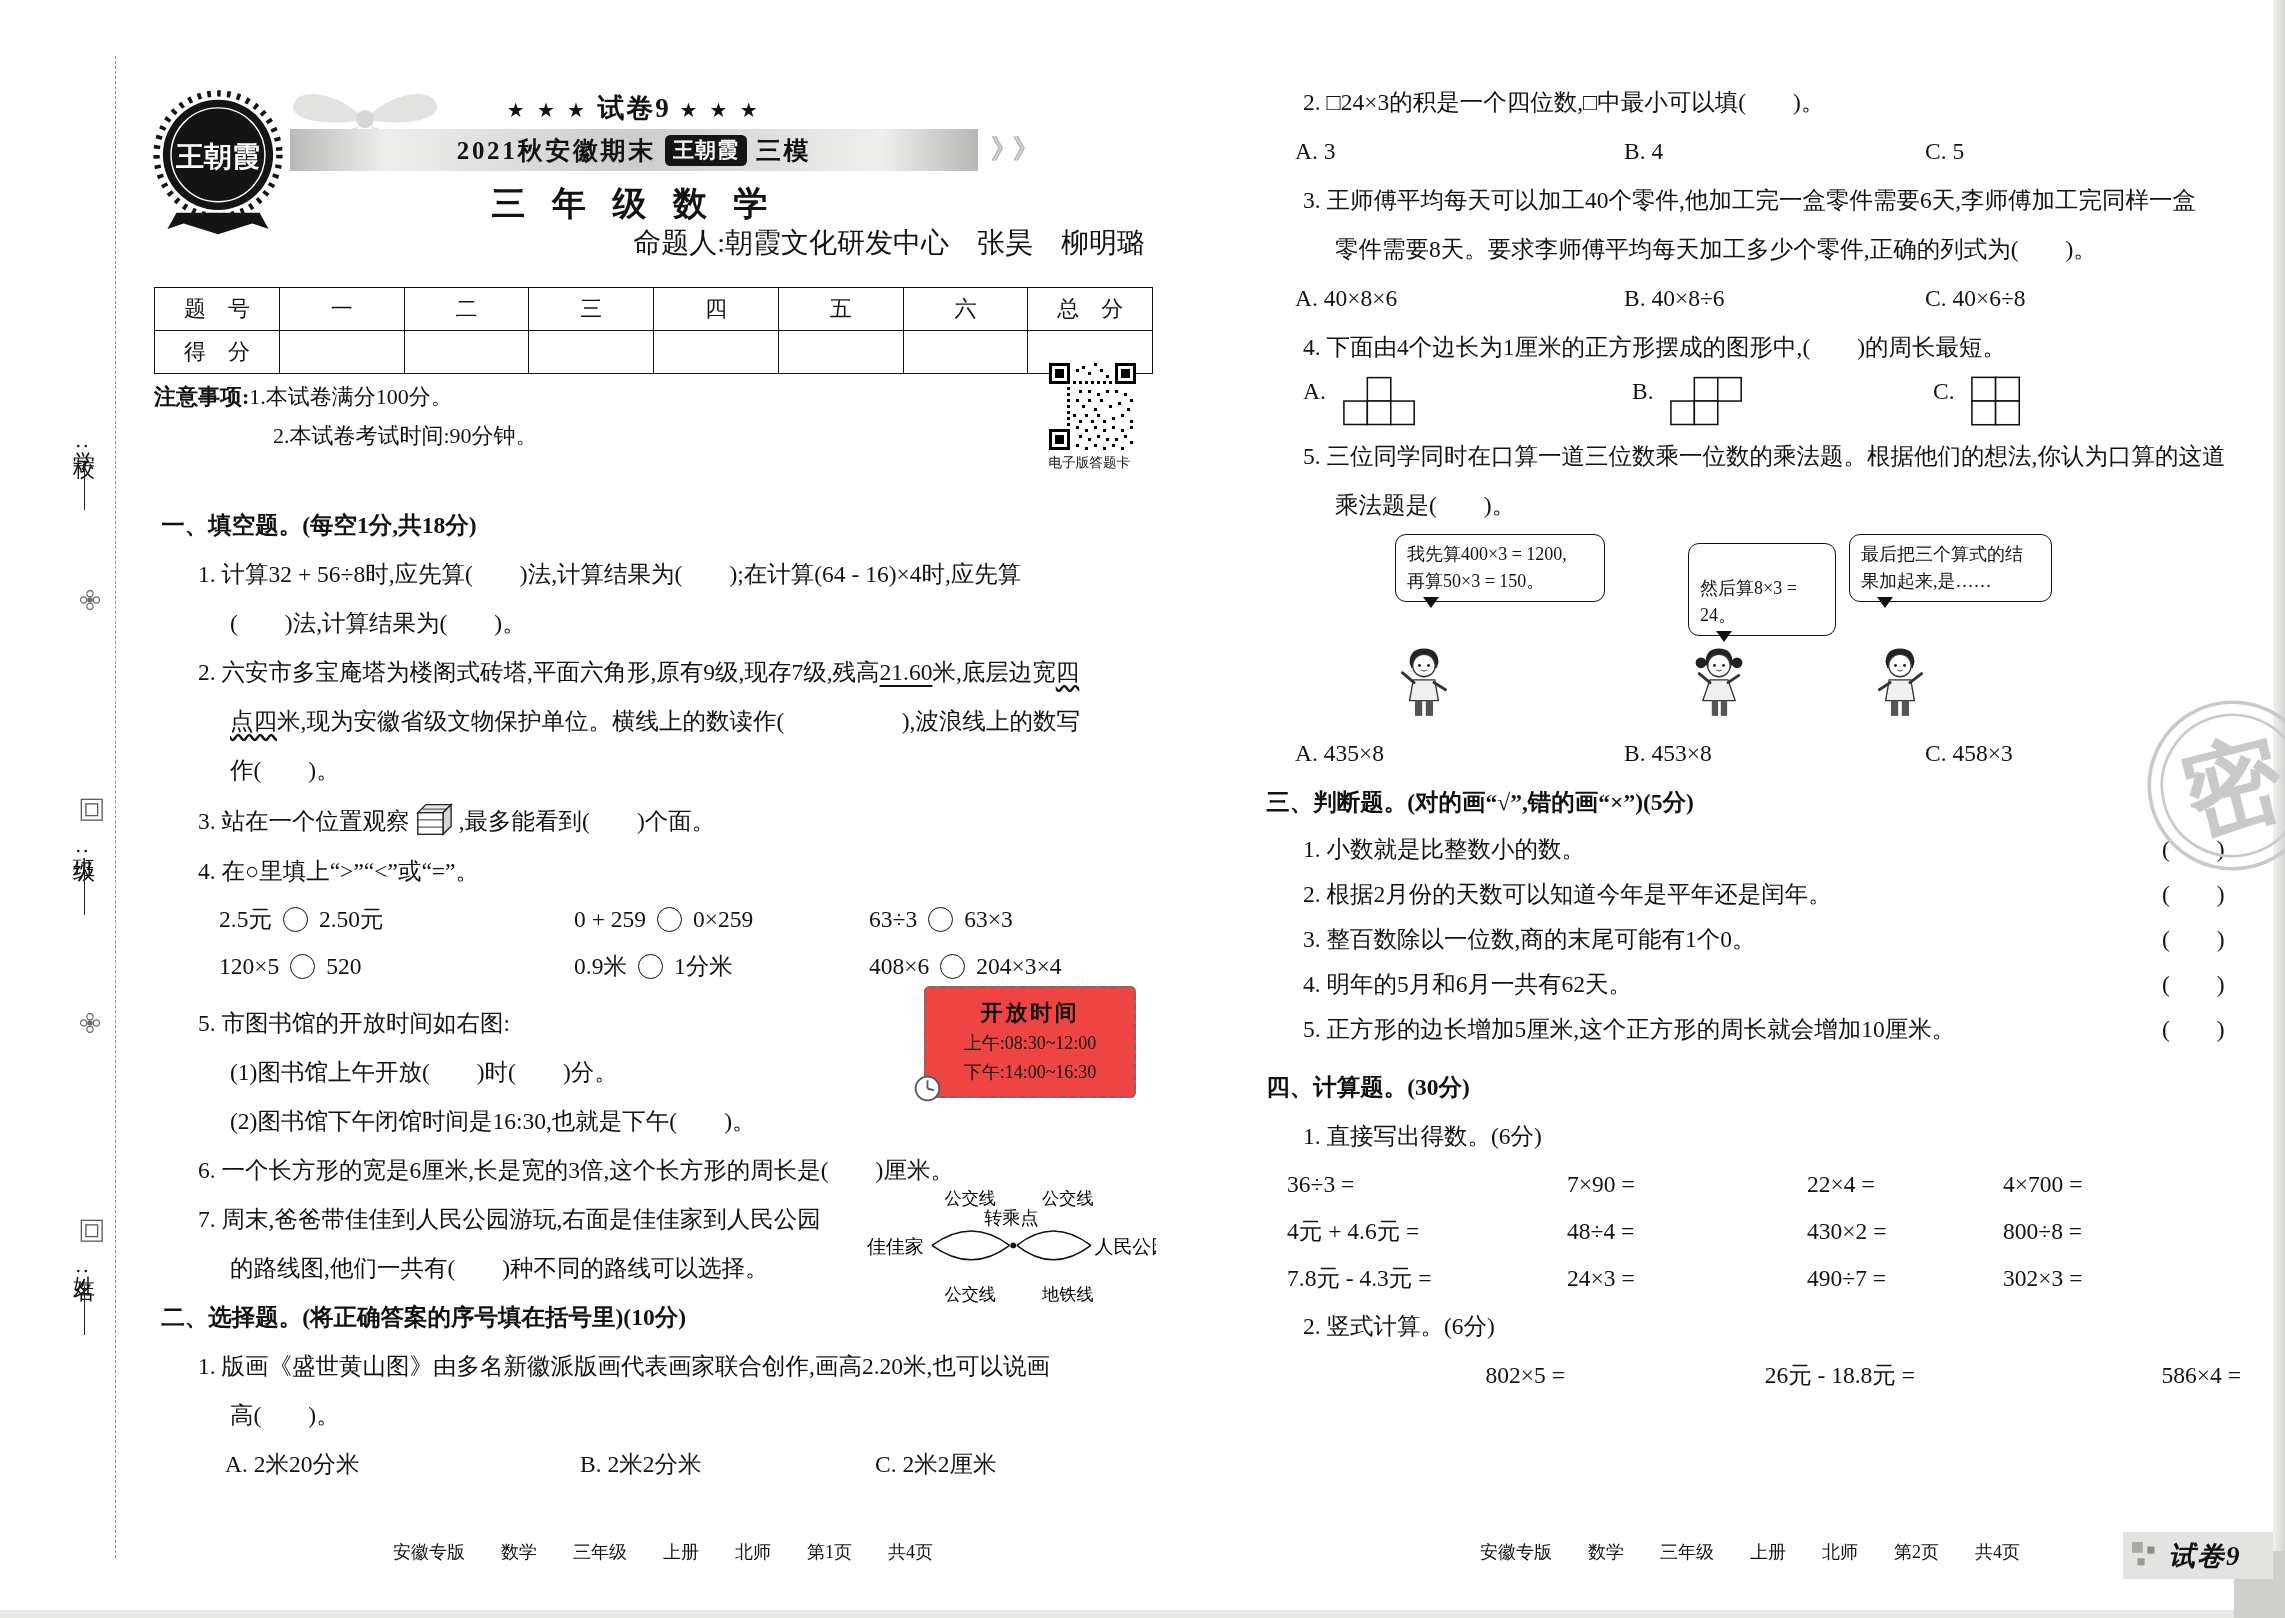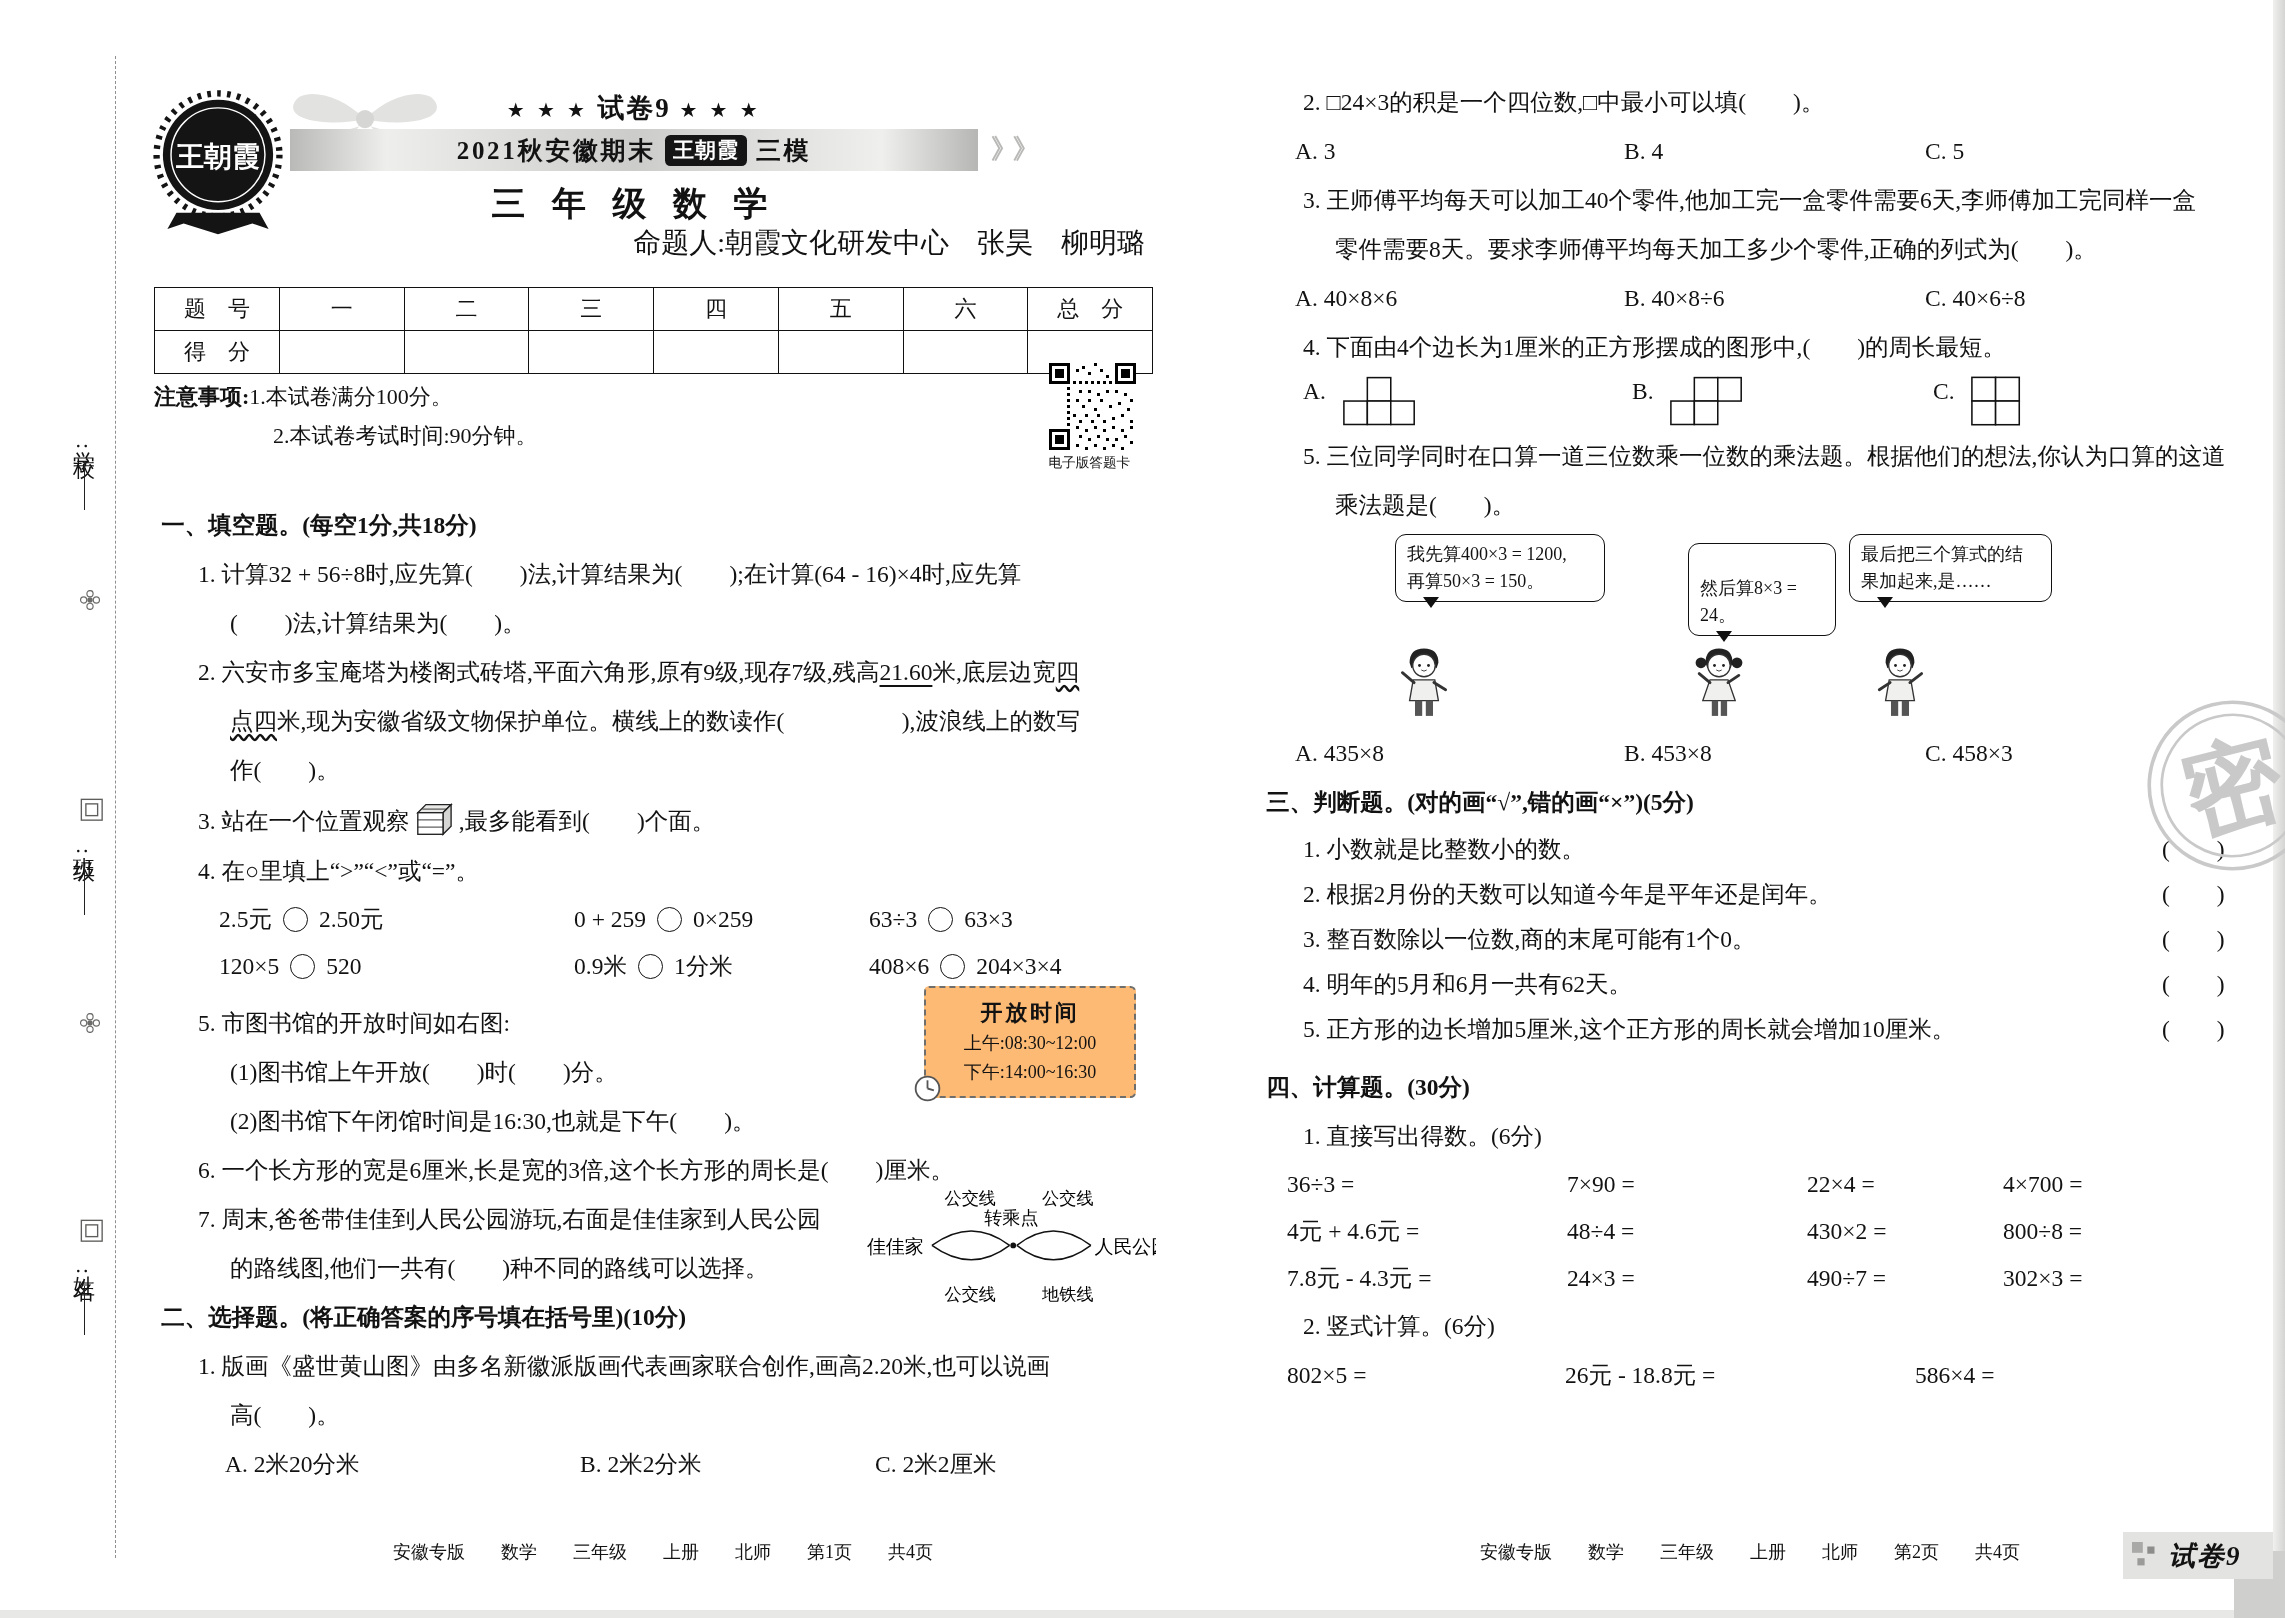--- a/index.html
+++ b/index.html
@@ -67,21 +67,21 @@
   .cmp-cell { font-size:23.5px; line-height:47px; white-space:nowrap; }
   .cmp-circle { display:inline-block; width:25px; height:25px; border:1.6px solid #111;
                 border-radius:50%; vertical-align:-5.4px; margin:0 11px; }
   .opts-l { display:grid; grid-template-columns:355px 295px 1fr; padding-left:71px; }
   .opts-r { display:grid; grid-template-columns:329px 301px 1fr; padding-left:36px; }
   .opt { font-size:23.5px; line-height:49px; white-space:nowrap; }
 
   
   .q5wrap, .q7wrap { position:relative; }
   .timebox { position:absolute; right:36px; top:-12.7px; width:212px; border:2.3px dashed #6e6e6c;
-             border-radius:5.4px; background:#fdba74; text-align:center; padding:7.2px 3.6px 9px; }
+             border-radius:5.4px; background:#ef4444; text-align:center; padding:7.2px 3.6px 9px; }
   .timebox .tb-title { font-size:22px; font-weight:bold; letter-spacing:2.7px; line-height:33px; }
   .timebox .tb-line  { font-size:18px; line-height:29px; }
   .clock { position:absolute; left:-14.5px; bottom:-12.7px; }
   .routebox { position:absolute; right:16.3px; top:-11px; }
 
   
   .shape-row { display:grid; grid-template-columns:329px 301px 1fr; padding-left:44px; margin:3.6px 0 5.4px; }
   .shape-cell { font-size:23.5px; line-height:31px; white-space:nowrap; }
   .shape-cell svg { vertical-align:top; margin-left:11px; }
 
@@ -93,21 +93,21 @@
                    border:8.1px solid transparent; border-top:11.8px solid #111; }
   .kid { position:absolute; }
 
   
   .jrow { display:flex; justify-content:space-between; padding-left:44px; padding-right:16.3px;
           font-size:23.5px; line-height:45px; white-space:nowrap; }
 
   
   .calc-grid { display:grid; grid-template-columns:280px 240px 196px 1fr; padding-left:28px; }
   .calc-grid .c { font-size:23.5px; line-height:47px; white-space:nowrap; }
-  .vert-grid { display:grid; grid-template-columns:278px 350px 1fr; padding-left:28px; }
+  .vert-grid { display:grid; grid-template-columns:278px 350px 1fr; padding-left:28px;text-align:right; }
   .vert-grid .c { font-size:23.5px; line-height:49px; white-space:nowrap; }
 
   
   .footer { position:absolute; top:1540px; text-align:center; font-size:18px; width:1018px; }
   #footer-left  { left:154px; }
   #footer-right { left:1259px; width:982px; }
   .badge-strip { position:absolute; right:12.7px; top:1532px; width:150px; height:47px;
                  background:#e3e3e1; display:flex; align-items:center; gap:9px; padding-left:9px; }
   .badge-text { font-size:27px; font-weight:bold; font-style:italic; letter-spacing:1.8px; }
   .seal { position:absolute; left:2142px; top:695px; }

